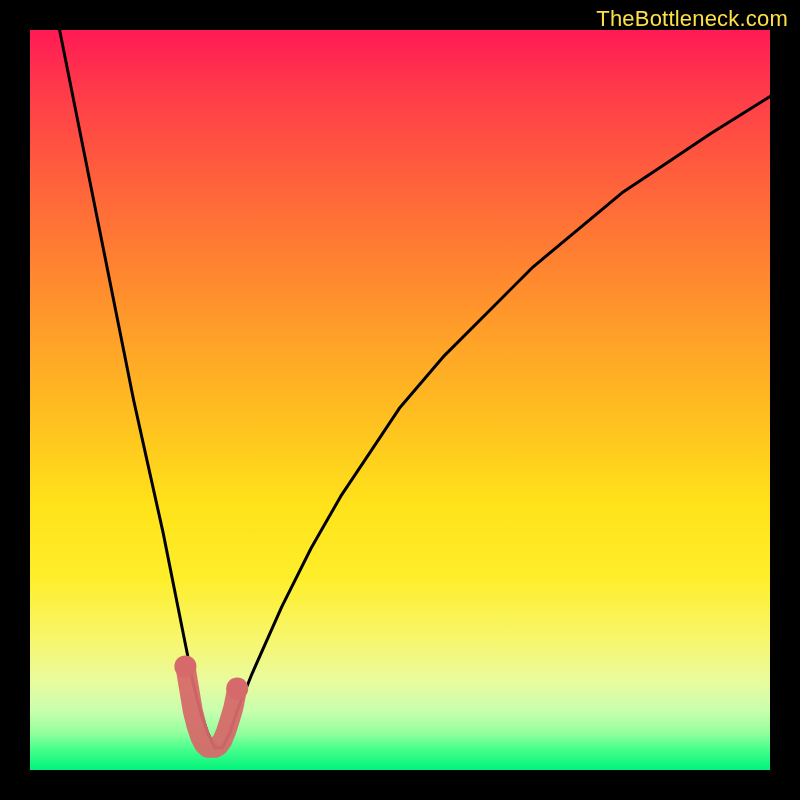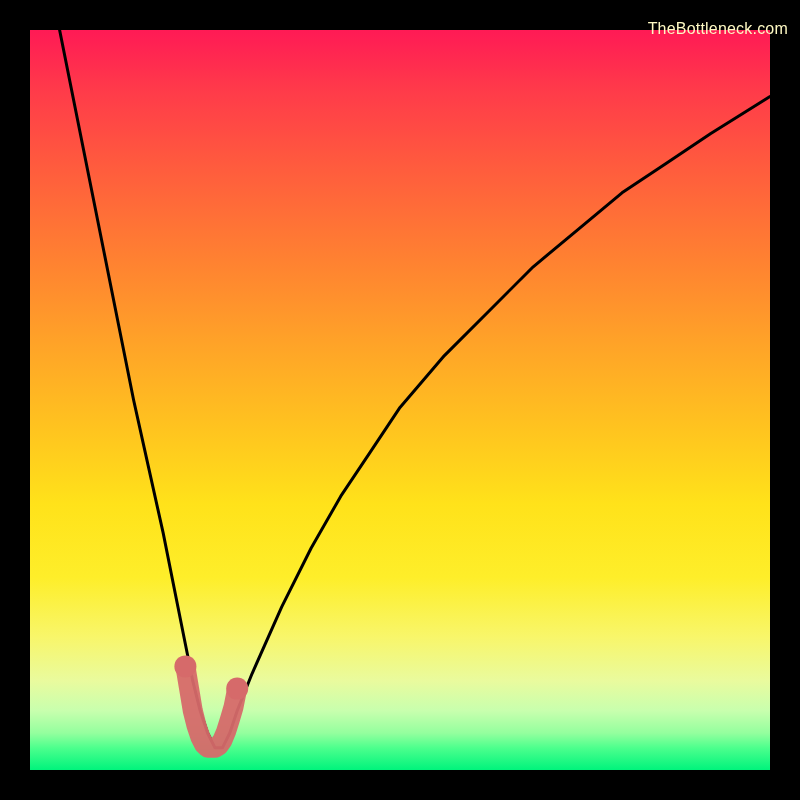--- a/index.html
+++ b/index.html
@@ -12,24 +12,24 @@
     font-family: Arial, Helvetica, sans-serif;
   }
   .frame {
     position: absolute;
     left: 0; top: 0;
     width: 800px; height: 800px;
     background: #000;
   }
   .watermark {
     position: absolute;
-    top: 20px;
+    top: 6px;
     right: 12px;
-    color: #fef9c3;
-    font-size: 16px;
+    color: #fde047;
+    font-size: 22px;
     font-weight: 500;
     letter-spacing: 0.2px;
     z-index: 50;
   }
   .plot {
     position: absolute;
     left: 30px;
     top: 30px;
     width: 740px;
     height: 740px;

